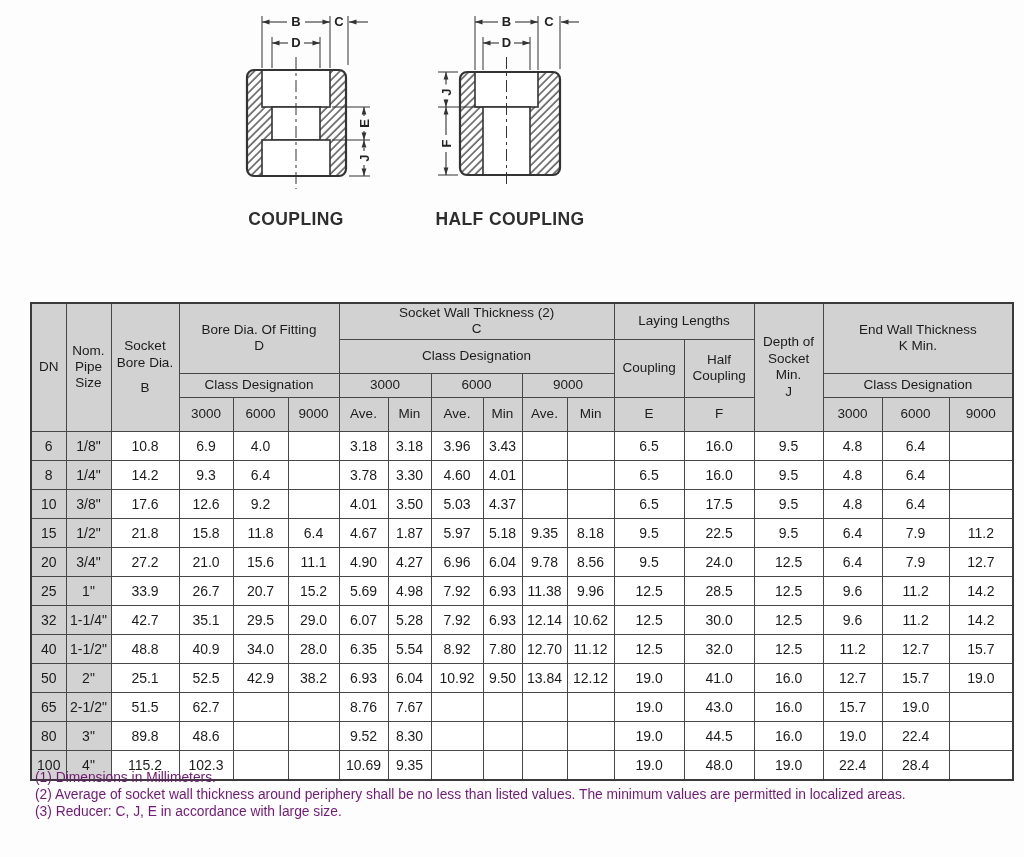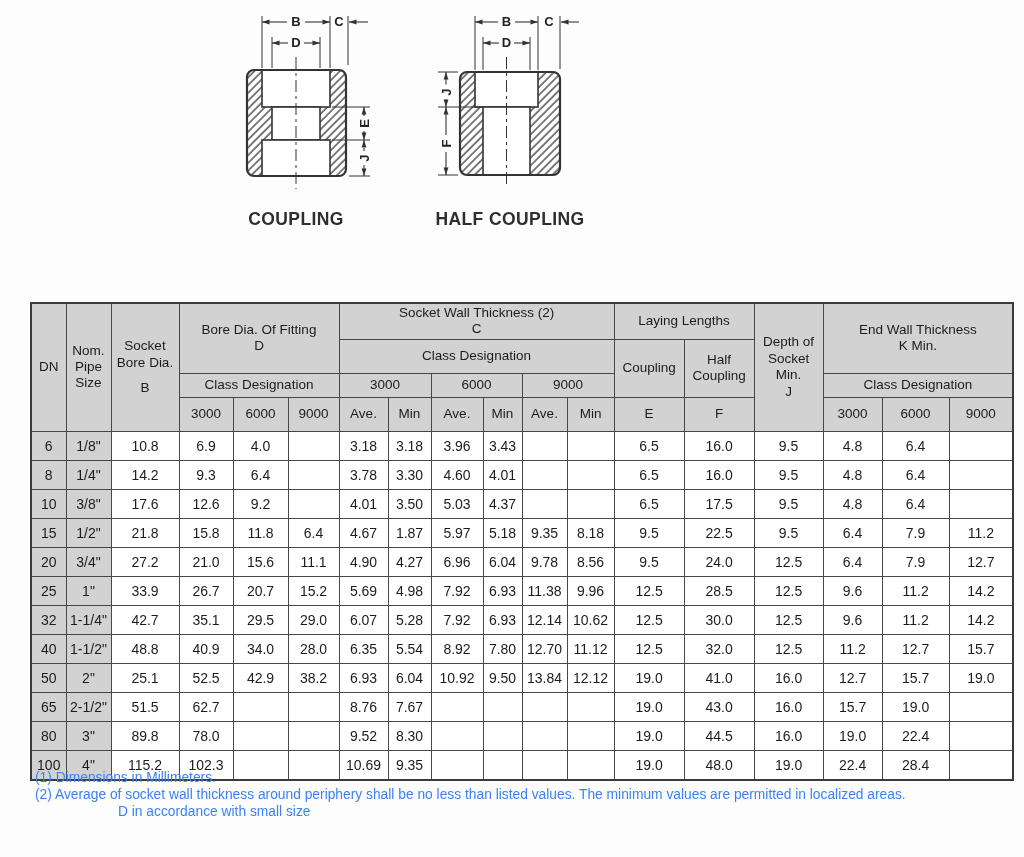--- a/index.html
+++ b/index.html
@@ -31,21 +31,21 @@
   .spec thead th{background:#d2d2d2;font-size:13.5px;line-height:1.22;}
   .spec tbody td{background:#ffffff;font-size:14px;height:28px;}
   .spec td.label-col{background:#d2d2d2;}
   tr.hr1{height:36px;}tr.hr2{height:34px;}tr.hr3{height:24px;}tr.hr4{height:34px;}
   .sym-gap{margin-top:9px;}
   td.diag{
     background-image:linear-gradient(to bottom right,
       transparent calc(50% - 0.8px),#474747 calc(50% - 0.8px),
       #474747 calc(50% + 0.8px),transparent calc(50% + 0.8px));
   }
-  .notes{position:absolute;left:35px;top:769px;font-size:13.8px;line-height:17px;color:#3b82f6;}
+  .notes{position:absolute;left:35px;top:769px;font-size:13.8px;line-height:17px;color:#701a75;}
   .note-indent{padding-left:83px;}
 </style>
 </head>
 <body>
 
 <div class="diagram-area">
 
   <svg id="coupling-svg" class="diagram-svg" width="220" height="200" viewBox="0 0 220 200">
     <defs>
       <pattern id="hatch" width="5.5" height="5.5" patternUnits="userSpaceOnUse" patternTransform="rotate(45)">
@@ -449,21 +449,21 @@
         <td>43.0</td>
         <td>16.0</td>
         <td>15.7</td>
         <td>19.0</td>
         <td class="diag"></td>
       </tr>
       <tr>
         <td class="label-col">80</td>
         <td class="label-col">3"</td>
         <td>89.8</td>
-        <td>78.0</td>
+        <td>48.6</td>
         <td class="diag"></td>
         <td class="diag"></td>
         <td>9.52</td>
         <td>8.30</td>
         <td class="diag"></td>
         <td class="diag"></td>
         <td class="diag"></td>
         <td class="diag"></td>
         <td>19.0</td>
         <td>44.5</td>
@@ -491,14 +491,14 @@
         <td>22.4</td>
         <td>28.4</td>
         <td class="diag"></td>
       </tr>
     </tbody>
 </table>
 
 <div class="notes">
   <div>(1) Dimensions in Millimeters.</div>
   <div>(2) Average of socket wall thickness around periphery shall be no less than listed values. The minimum values are permitted in localized areas.</div>
-  <div class="note-indent">D in accordance with small size</div>
+  <div>(3) Reducer: C, J, E in accordance with large size.</div>
 </div>
 
 </body></html>

